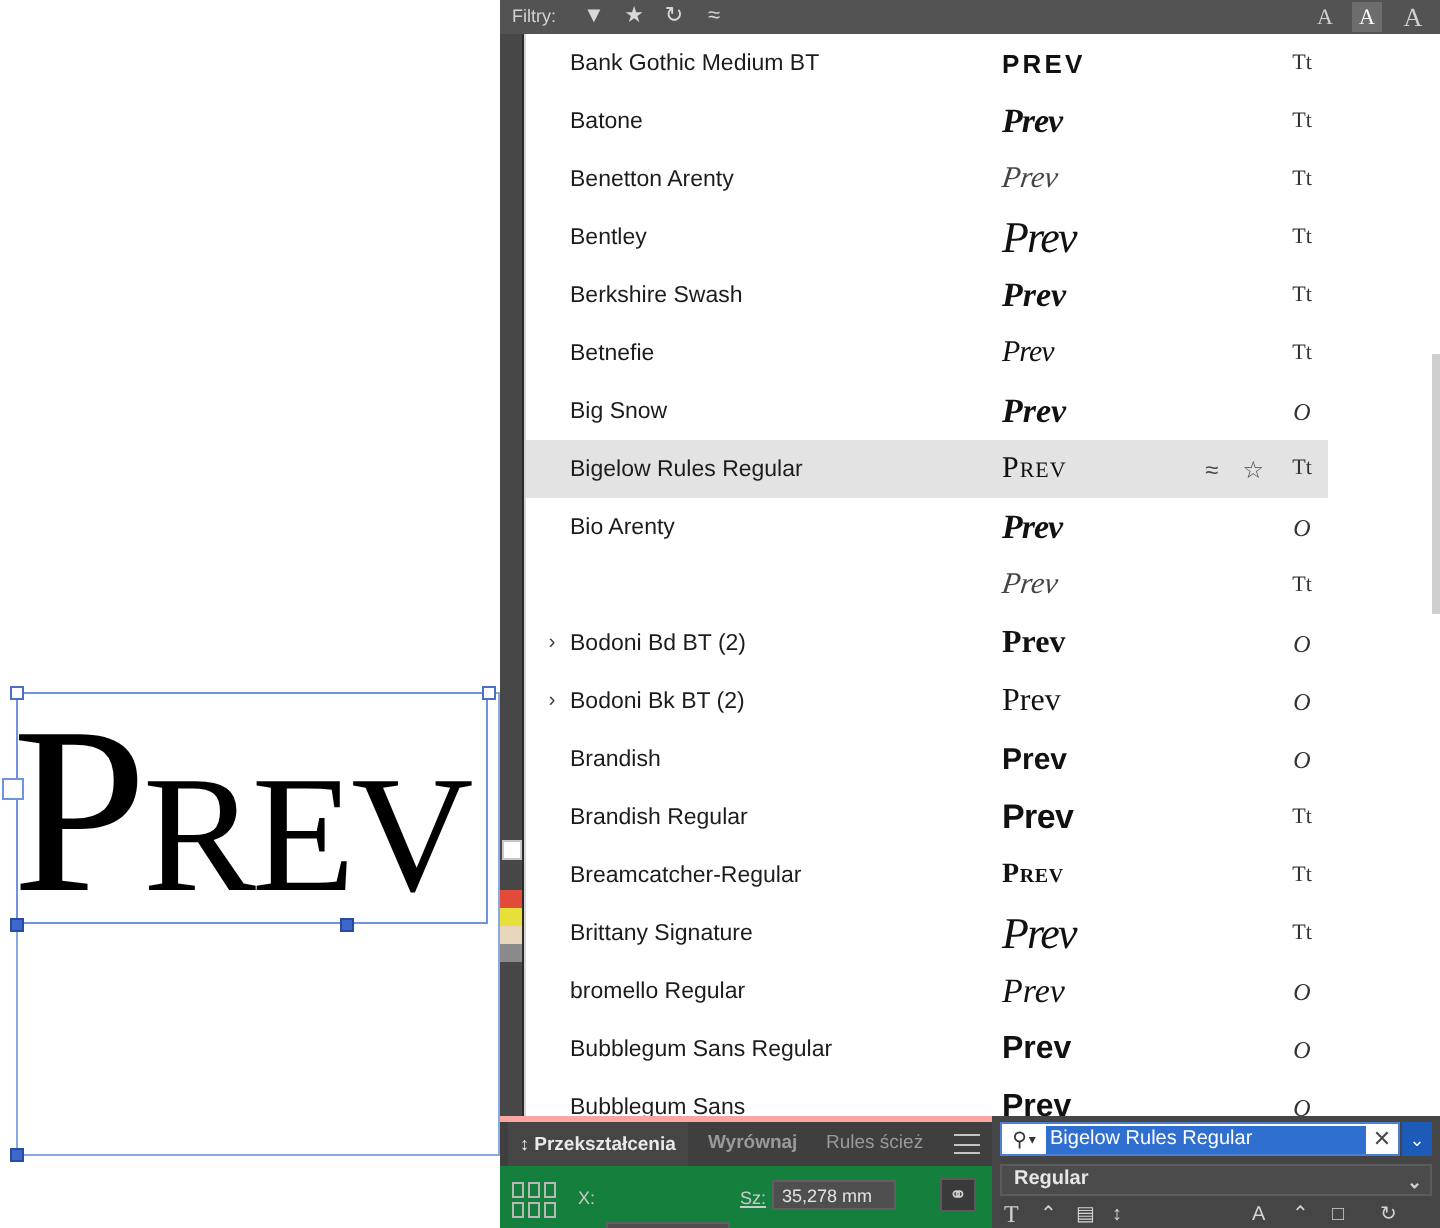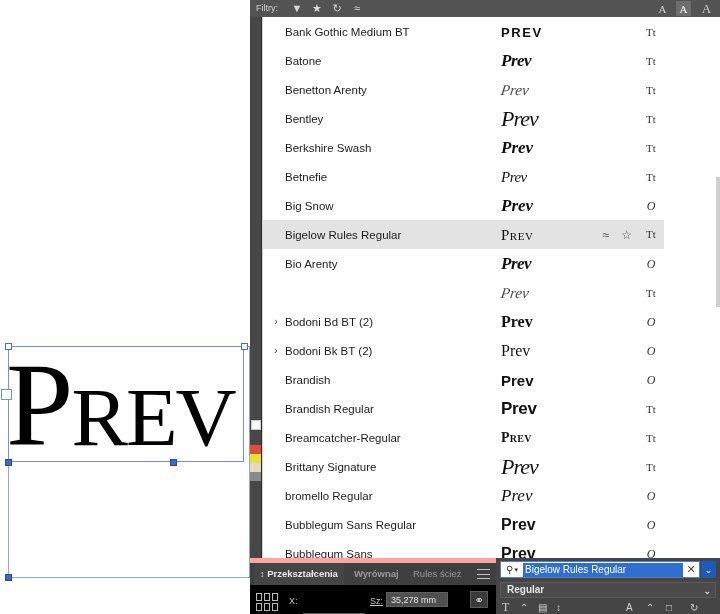--- a/index.html
+++ b/index.html
@@ -141,21 +141,21 @@
     background:transparent;
   }
   #panel-scroll .thumb{
     position:absolute; right:0; top:160px; width:4px; height:130px;
     background:#cfcfcf;
   }
 
   
   #bottom-left{
     position:absolute; left:250px; top:558px; width:246px; height:56px;
-    background:#000000; border-top:5px solid #fca5a5;
+    background:#15803d; border-top:3px solid #fca5a5;
   }
   #bl-tabs{
     position:absolute; left:0; top:0; width:246px; height:22px;
     background:#3f3f3f;
   }
   .bl-tab{
     position:absolute; top:0; height:22px; line-height:22px;
     font-size:9.5px; white-space:nowrap;
   }
   .bl-tab.active{ color:#e9e9e9; font-weight:bold; background:#454545; }

